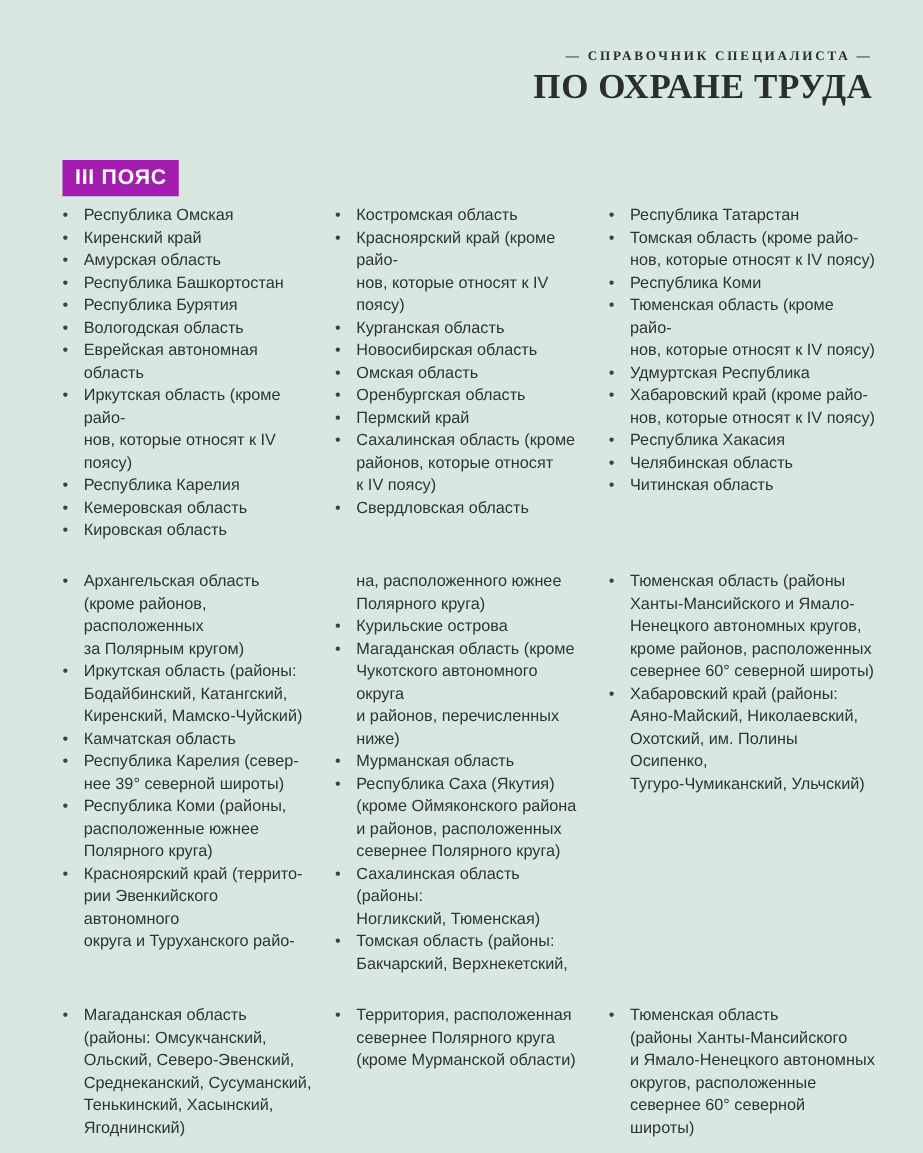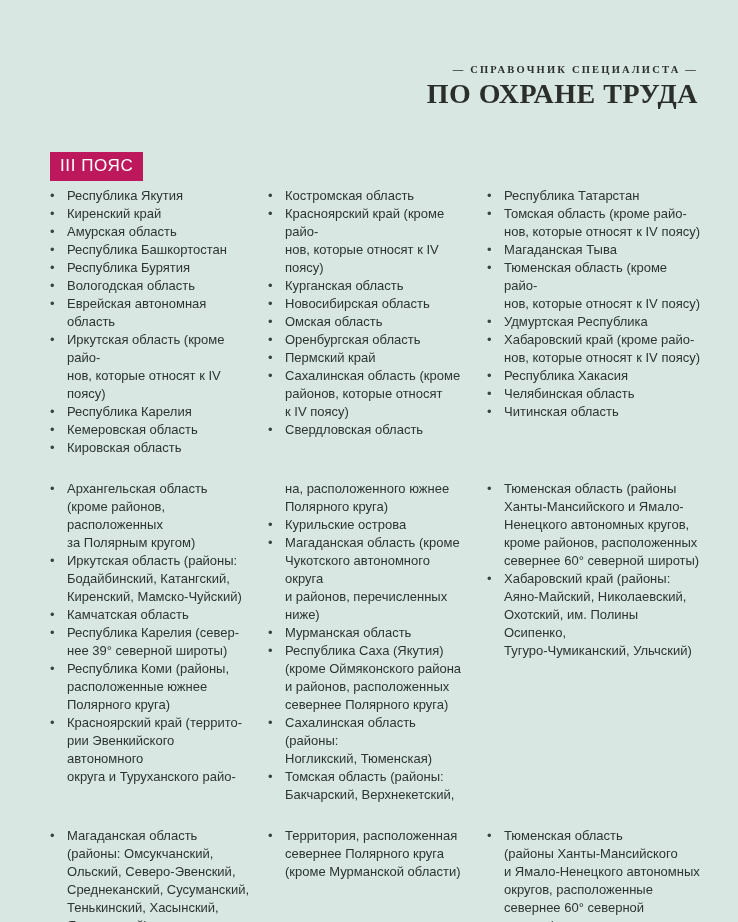--- a/index.html
+++ b/index.html
@@ -5,37 +5,37 @@
   html,body{margin:0;padding:0;}
   body{
     width:738px;height:922px;
     background:#d9e7e2;
     font-family:"Liberation Sans","DejaVu Sans",sans-serif;
     color:#2c3530;
     overflow:hidden;
   }
   .page{box-sizing:border-box;width:738px;height:922px;padding:40px 38px 20px 50px;}
   
-  .masthead-wrap{text-align:right;padding-right:2px;margin-bottom:42px;margin-top:24px;}
+  .masthead-wrap{text-align:right;padding-right:2px;margin-bottom:42px;}
   .kicker{
     font-family:"Liberation Serif","DejaVu Serif",serif;
     font-weight:bold;font-size:10.5px;letter-spacing:2.2px;
     color:#2a2f2b;white-space:nowrap;
   }
   .masthead{
     font-family:"Liberation Serif","DejaVu Serif",serif;
     font-weight:bold;font-size:28px;letter-spacing:0.5px;
     color:#2a2f2b;margin-top:3px;white-space:nowrap;
   }
   
   .section{margin-bottom:23px;}
   .badge{
     display:inline-block;
-    background:#be185d;color:#ffffff;
-    font-weight:normal;font-size:17px;letter-spacing:0.6px;
+    background:#a21caf;color:#ffffff;
+    font-weight:bold;font-size:17px;letter-spacing:0.6px;
     padding:4px 10px 5px 10px;
     margin-bottom:6px;
   }
   .cols{
     display:grid;
     grid-template-columns:200px 201px 213px;
     column-gap:18px;
   }
   .item{display:flex;align-items:flex-start;}
   .bullet{
@@ -57,21 +57,21 @@
     <div class="kicker">— СПРАВОЧНИК СПЕЦИАЛИСТА —</div>
     <div class="masthead">ПО ОХРАНЕ ТРУДА</div>
   </div>
 
   <div class="section">
     <div class="badge">III ПОЯС</div>
     <div class="cols">
       <div class="col">
           <div class="item">
             <span class="bullet">•</span>
-            <div class="txt">Республика Якутия</div>
+            <div class="txt">Республика Омская</div>
           </div>
           <div class="item">
             <span class="bullet">•</span>
             <div class="txt">Киренский край</div>
           </div>
           <div class="item">
             <span class="bullet">•</span>
             <div class="txt">Амурская область</div>
           </div>
           <div class="item">
@@ -154,21 +154,21 @@
             <span class="bullet">•</span>
             <div class="txt">Республика Татарстан</div>
           </div>
           <div class="item">
             <span class="bullet">•</span>
             <div class="txt">Томская область (кроме райо-
 нов, которые относят к IV поясу)</div>
           </div>
           <div class="item">
             <span class="bullet">•</span>
-            <div class="txt">Магаданская Тыва</div>
+            <div class="txt">Республика Коми</div>
           </div>
           <div class="item">
             <span class="bullet">•</span>
             <div class="txt">Тюменская область (кроме райо-
 нов, которые относят к IV поясу)</div>
           </div>
           <div class="item">
             <span class="bullet">•</span>
             <div class="txt">Удмуртская Республика</div>
           </div>

